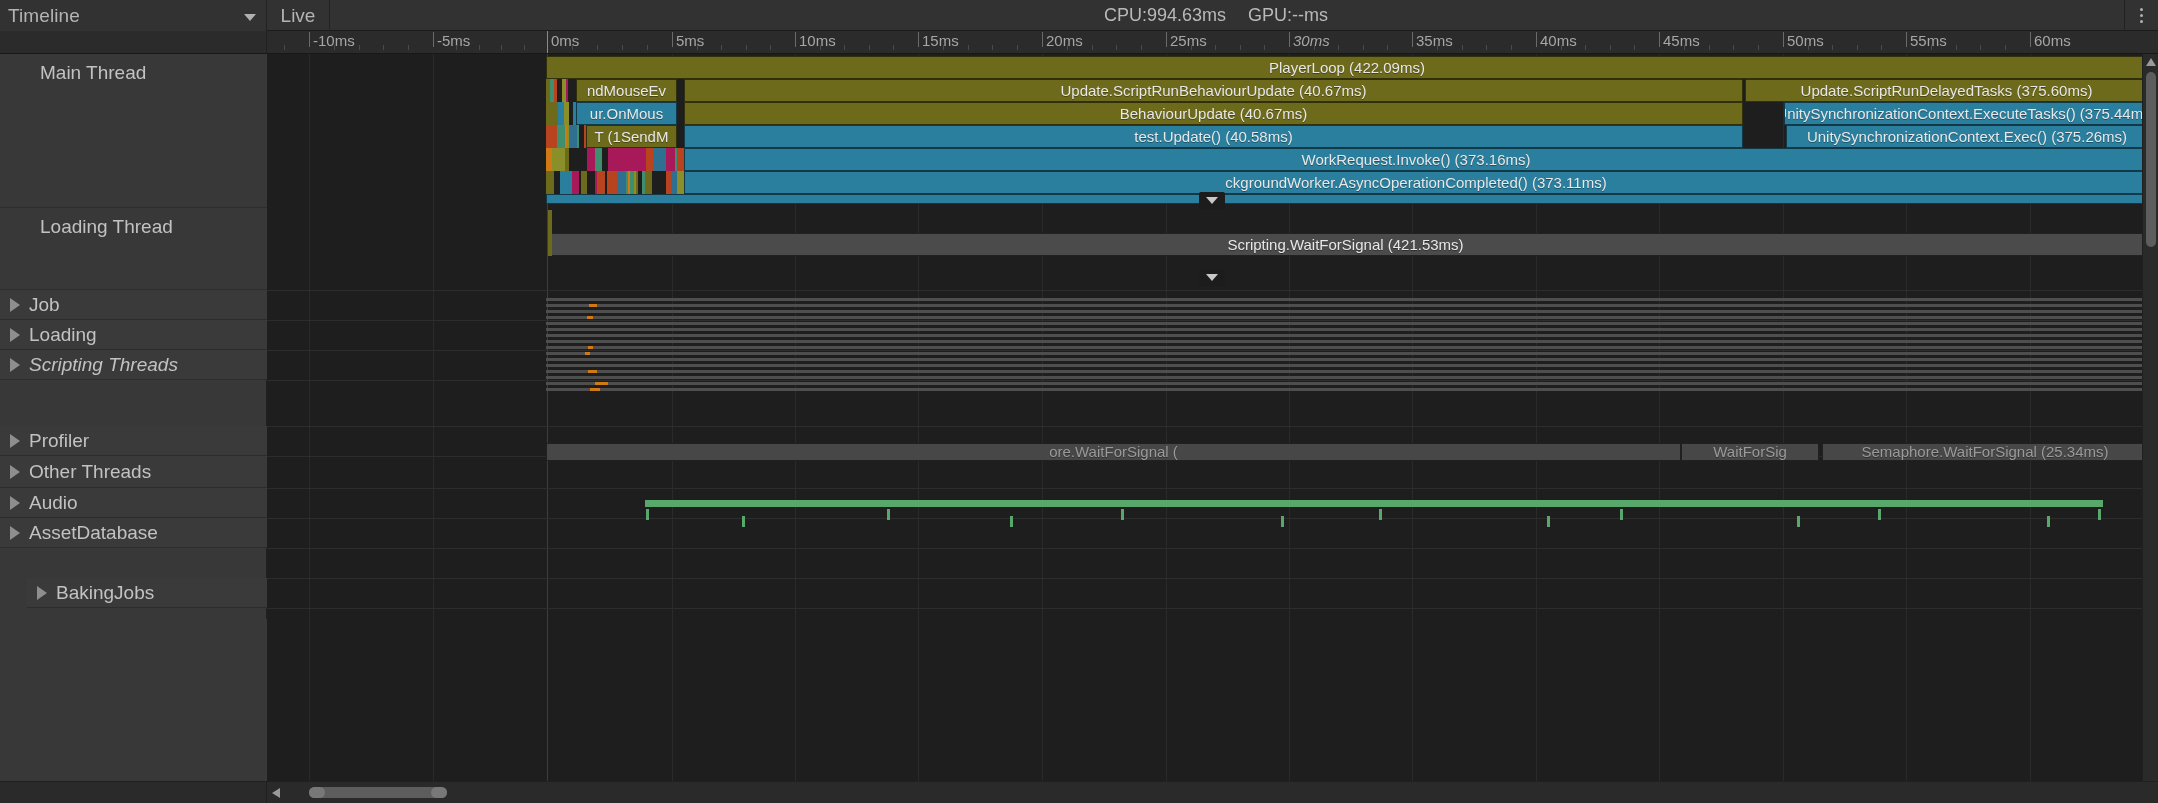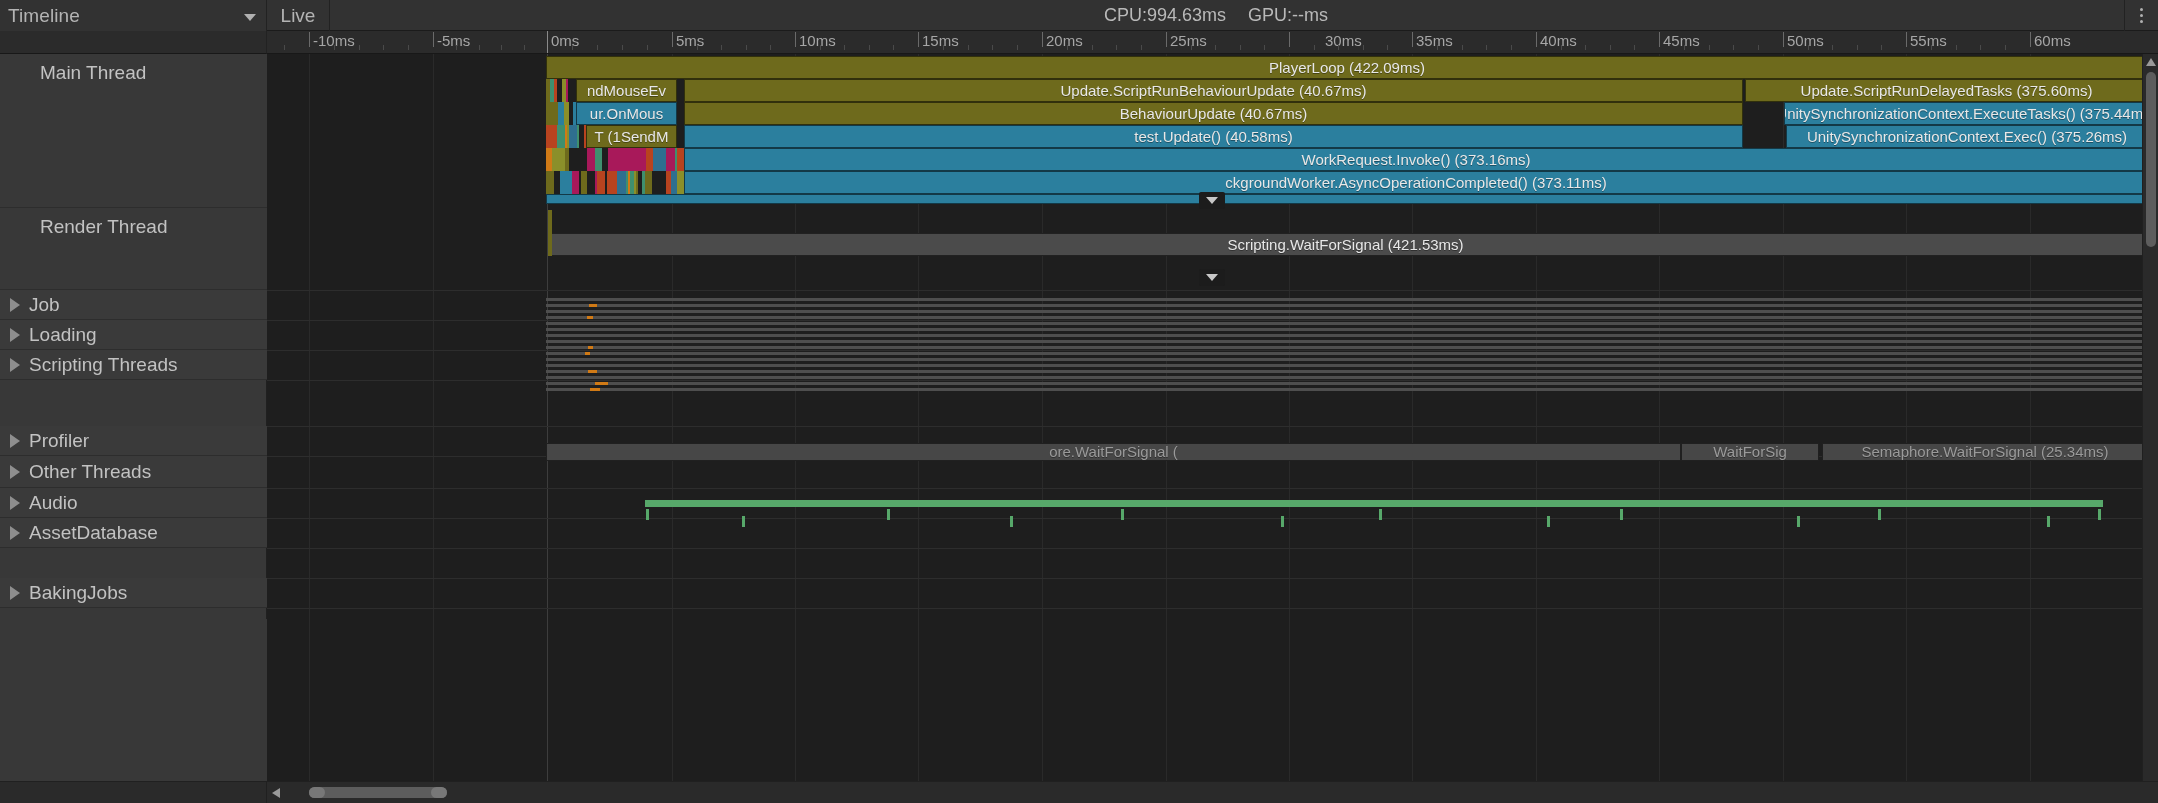--- a/index.html
+++ b/index.html
@@ -235,21 +235,21 @@
       <div class="rt minor" style="left: 825px;"></div>
       <div class="rt minor" style="left: 849px;"></div>
       <div class="rt minor" style="left: 874px;"></div>
       <div class="rt major" style="left: 899px;"></div>
       <div class="rtl" style="left: 899px;">25ms</div>
       <div class="rt minor" style="left: 924px;"></div>
       <div class="rt minor" style="left: 948px;"></div>
       <div class="rt minor" style="left: 973px;"></div>
       <div class="rt minor" style="left: 997px;"></div>
       <div class="rt major" style="left: 1022px;"></div>
-      <div class="rtl" style="left: 1054px;">30ms</div>
+      <div class="rtl" style="left: 1022px; font-style: italic;">30ms</div>
       <div class="rt minor" style="left: 1047px;"></div>
       <div class="rt minor" style="left: 1071px;"></div>
       <div class="rt minor" style="left: 1096px;"></div>
       <div class="rt minor" style="left: 1120px;"></div>
       <div class="rt major" style="left: 1145px;"></div>
       <div class="rtl" style="left: 1145px;">35ms</div>
       <div class="rt minor" style="left: 1170px;"></div>
       <div class="rt minor" style="left: 1195px;"></div>
       <div class="rt minor" style="left: 1219px;"></div>
       <div class="rt minor" style="left: 1244px;"></div>
@@ -282,51 +282,51 @@
       <div class="rt minor" style="left: 17.2px;"></div>
     </div>
 
   <div class="sidebar" id="sidebar">
       <div class="side-group plain" style="top: 0px; height: 154px; align-items: flex-start; padding-top: 8px;">
         <span style="display: inline-block; width: 30px; flex: 0 0 auto;"></span>
         <span class="name">Main Thread</span>
       </div>
       <div class="side-group plain" style="top: 154px; height: 82px; align-items: flex-start; padding-top: 8px;">
         <span style="display: inline-block; width: 30px; flex: 0 0 auto;"></span>
-        <span class="name">Render Thread</span>
+        <span class="name">Loading Thread</span>
       </div>
       <div class="side-group row" style="top: 236px; height: 30px;">
         <span class="tri"></span>
         <span class="name">Job</span>
       </div>
       <div class="side-group row" style="top: 266px; height: 30px;">
         <span class="tri"></span>
         <span class="name">Loading</span>
       </div>
-      <div class="side-group row" style="top: 296px; height: 30px;">
+      <div class="side-group row" style="top: 296px; height: 30px; font-style: italic;">
         <span class="tri"></span>
         <span class="name">Scripting Threads</span>
       </div>
       <div class="side-group row" style="top: 402px; height: 32px;">
         <span class="tri"></span>
         <span class="name">Other Threads</span>
       </div>
       <div class="side-group row" style="top: 372px; height: 30px;">
         <span class="tri"></span>
         <span class="name">Profiler</span>
       </div>
       <div class="side-group row" style="top: 434px; height: 30px;">
         <span class="tri"></span>
         <span class="name">Audio</span>
       </div>
       <div class="side-group row" style="top: 464px; height: 30px;">
         <span class="tri"></span>
         <span class="name">AssetDatabase</span>
       </div>
-      <div class="side-group row" style="top: 524px; height: 30px;">
+      <div class="side-group row" style="top: 524px; height: 30px; margin-left: 27px;">
         <span class="tri"></span>
         <span class="name">BakingJobs</span>
       </div>
     </div>
   <div class="side-empty"></div>
 
   <div class="canvas" id="canvas">
       <div class="vgrid" style="left: 42px;"></div>
       <div class="vgrid" style="left: 166px;"></div>
       <div class="vgrid zero" style="left: 280px;"></div>

